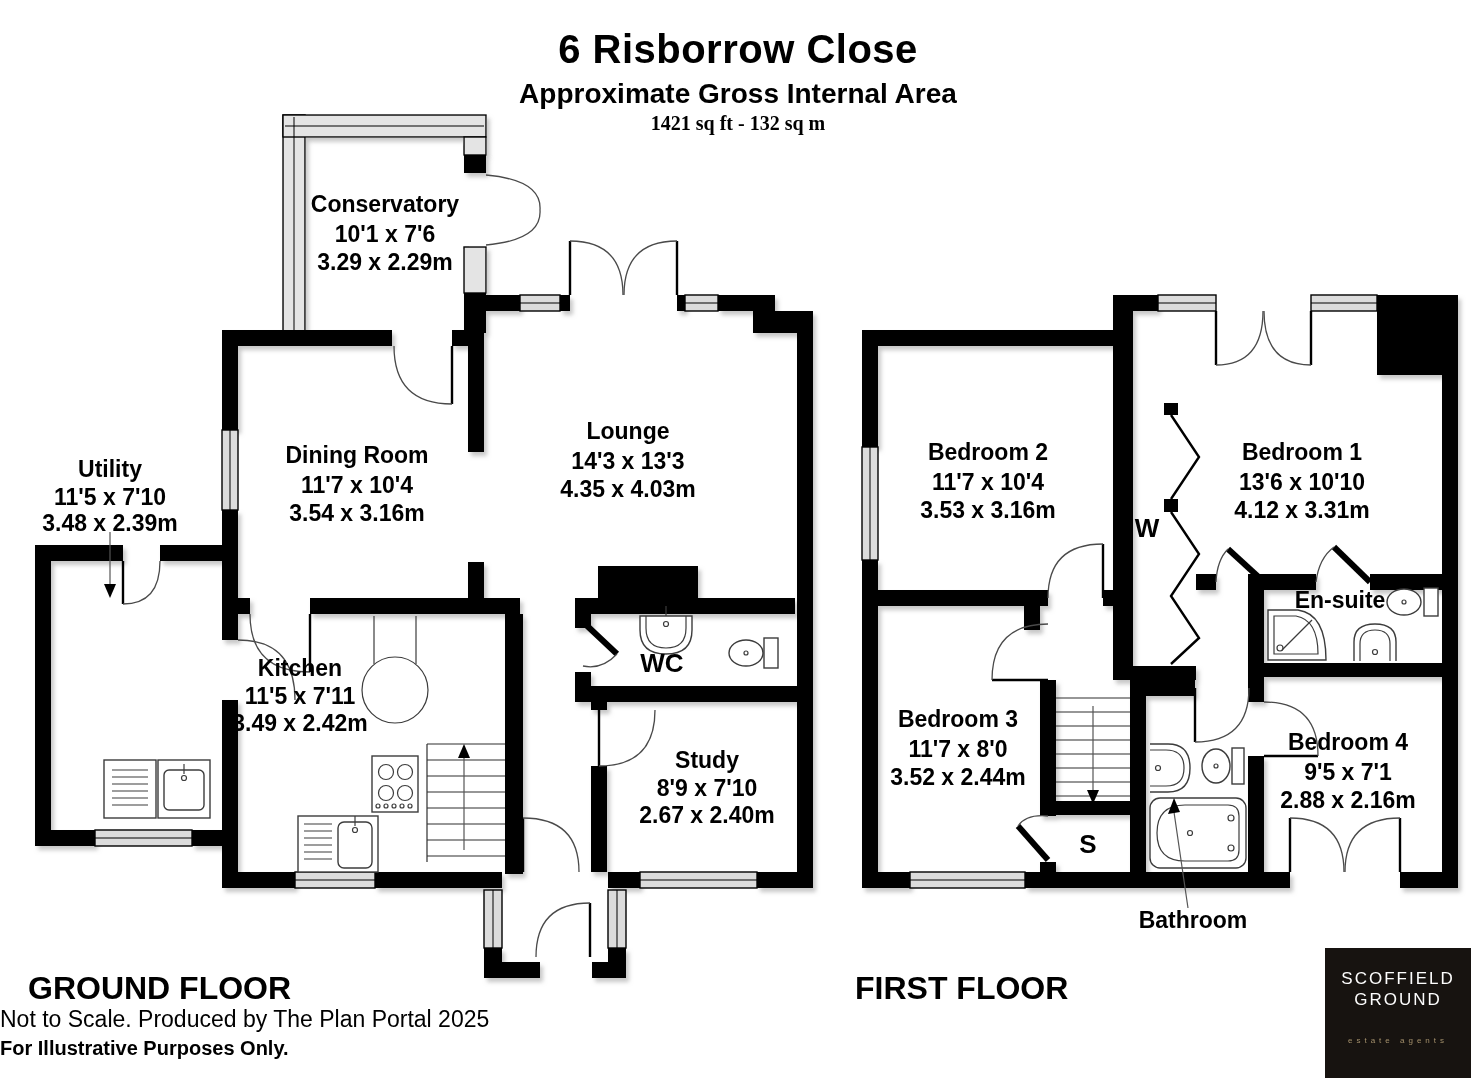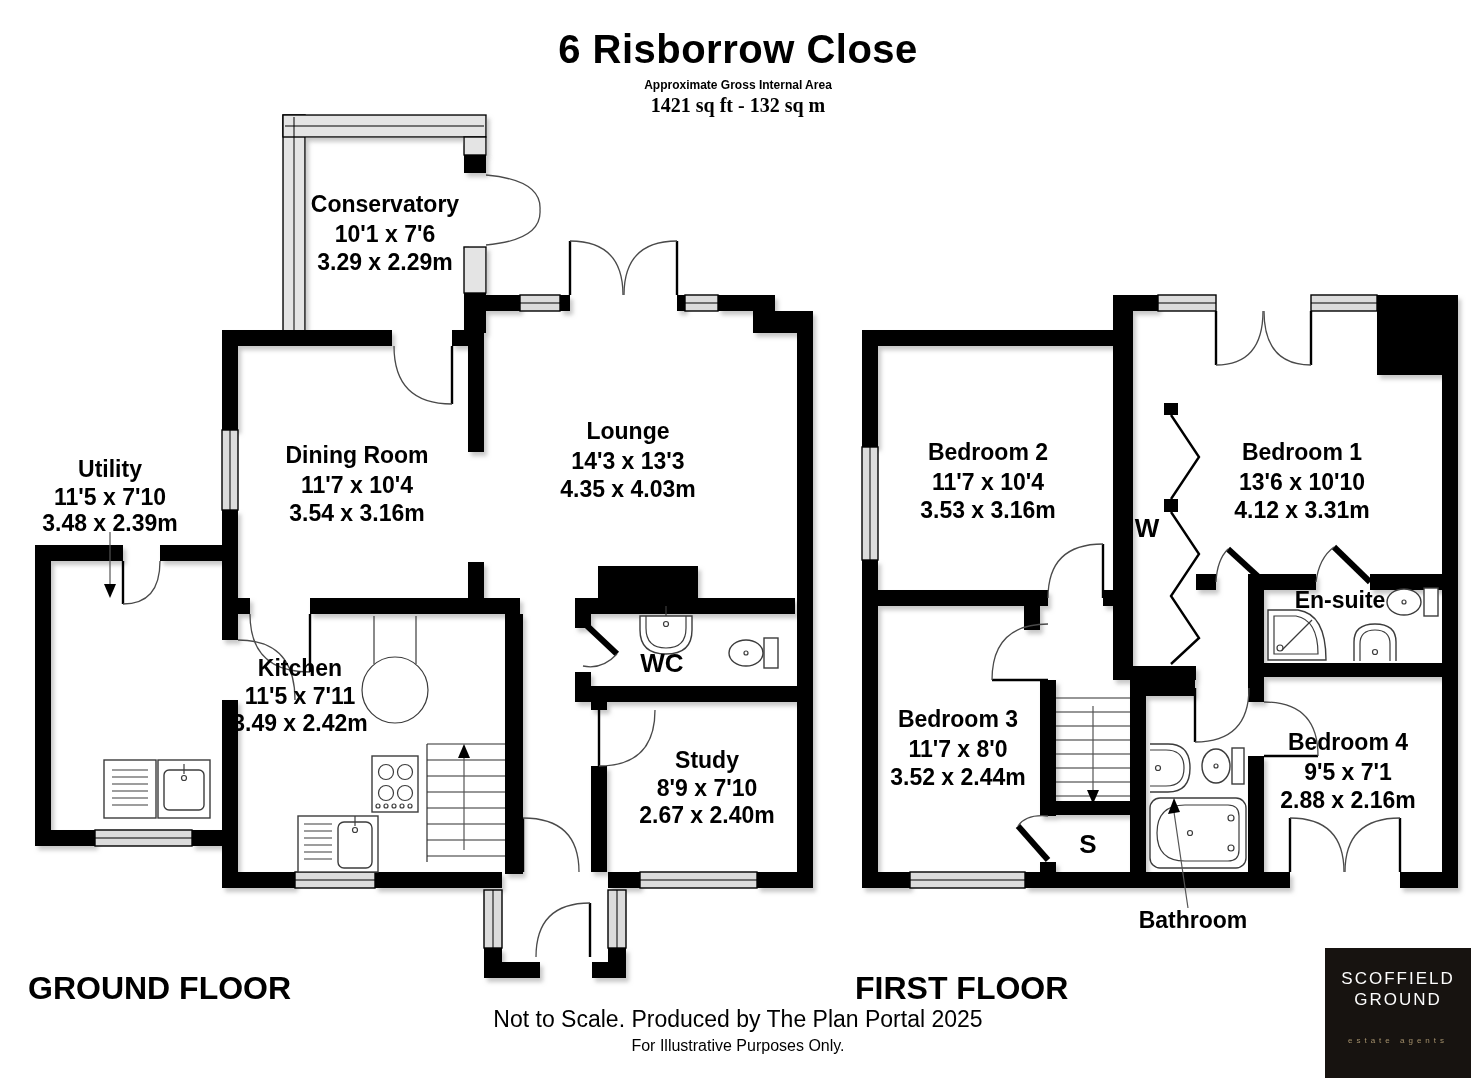--- a/index.html
+++ b/index.html
@@ -1,26 +1,26 @@
 <!DOCTYPE html>
 <html><head>
 <meta charset="utf-8">
 <style>
   html,body{margin:0;padding:0;background:#ffffff;}
   body{position:relative;width:1476px;height:1080px;font-family:"Liberation Sans",sans-serif;color:#000;overflow:hidden;}
   .hdr{position:absolute;top:10px;left:0;width:100%;text-align:center;z-index:5;margin-top:17px;}
   .hdr .title{font-size:40px;font-weight:bold;letter-spacing:0.5px;}
-  .hdr .sub{font-size:12px;font-weight:bold;margin-top:6px;}
+  .hdr .sub{font-size:28px;font-weight:bold;margin-top:6px;}
   .hdr .area{font-size:20px;font-weight:bold;margin-top:2px;font-family:Liberation Serif, serif;}
   .floor-label{position:absolute;font-size:32px;font-weight:bold;z-index:5;}
   #gf-label{left:28px;top:970px;}
   #ff-label{left:855px;top:970px;}
-  .footer{position:absolute;left:0;top:1006px;width:100%;text-align:center;z-index:5;}
+  .footer{position:absolute;left:0;top:1006px;width:100%;z-index:5;}
   .footer .l1{font-size:23px;}
-  .footer .l2{font-size:16px;font-weight:normal;margin-top:4px;}
+  .footer .l2{font-size:20px;font-weight:bold;margin-top:4px;}
   .logo{position:absolute;left:1325px;top:948px;width:146px;height:130px;background:#171310;text-align:center;z-index:6;box-sizing:border-box;padding-top:20px;}
   .logo .ln{color:#fdfdfd;font-size:17px;letter-spacing:2px;line-height:21px;font-weight:normal;}
   .logo .tag{margin-top:26px;color:#a5916c;font-size:8px;letter-spacing:4px;}
   svg{position:absolute;left:0;top:0;z-index:1;}
   .wall{fill:#000;stroke:none;}
   .win{fill:#dcdcdc;stroke:#000;stroke-width:1.4;}
   .winline{stroke:#000;stroke-width:1;fill:none;}
   .glz{fill:#e4e4e4;stroke:#000;stroke-width:1.4;}
   .arc{fill:none;stroke:#4a4a4a;stroke-width:1.3;}
   .leaf{stroke:#000;stroke-width:2.4;fill:none;}

